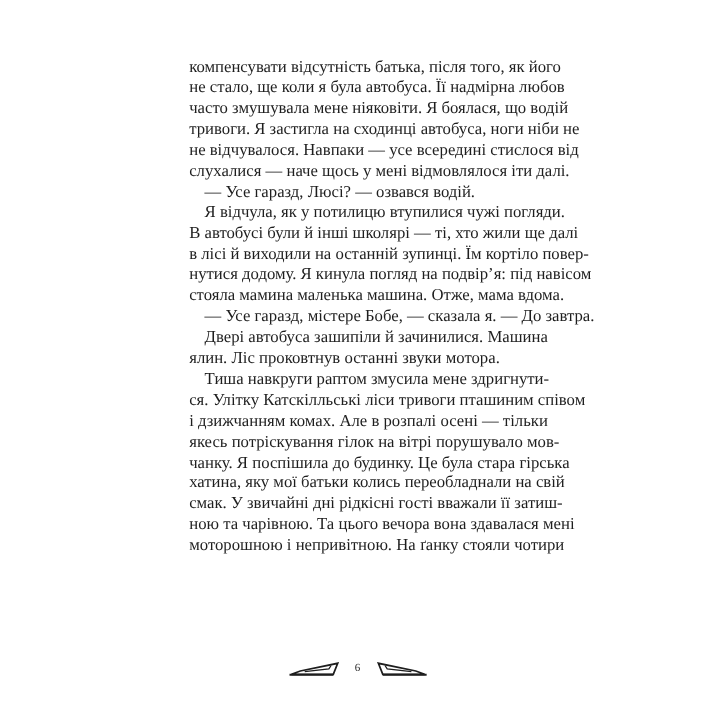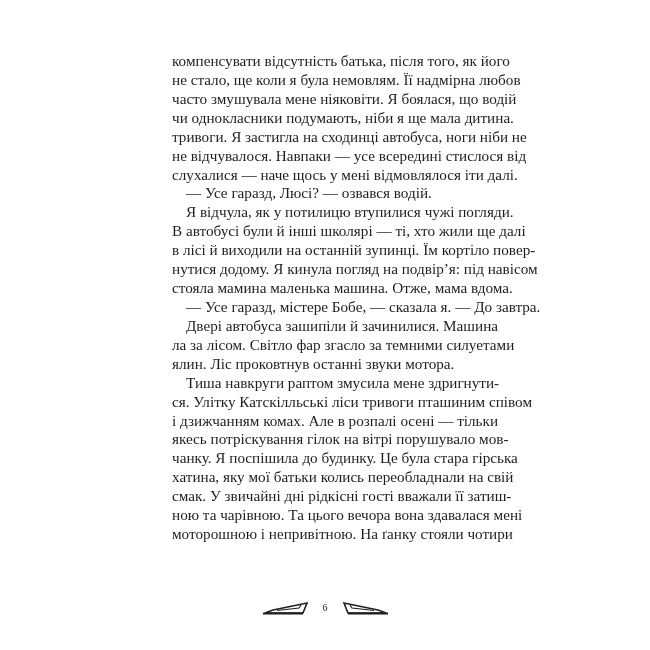--- a/index.html
+++ b/index.html
@@ -63,35 +63,33 @@
   .ornament svg {
     display: block;
   }
 </style>
 </head>
 <body>
 
 <div class="page">
   <div class="text-block" id="text-block">
       <span class="line">компенсувати відсутність батька, після того, як його</span>
-      <span class="line">не стало, ще коли я була немовлям. Її надмірна любов</span>
+      <span class="line">не стало, ще коли я була автобуса. Її надмірна любов</span>
       <span class="line">часто змушувала мене ніяковіти. Я боялася, що водій</span>
-      <span class="line">чи однокласники подумають, ніби я ще мала дитина.</span>
       <span class="line">тривоги. Я застигла на сходинці автобуса, ноги ніби не</span>
       <span class="line">не відчувалося. Навпаки — усе всередині стислося від</span>
       <span class="line last">слухалися — наче щось у мені відмовлялося іти далі.</span>
       <span class="line indent last">— Усе гаразд, Люсі? — озвався водій.</span>
       <span class="line indent">Я відчула, як у потилицю втупилися чужі погляди.</span>
       <span class="line">В автобусі були й інші школярі — ті, хто жили ще далі</span>
       <span class="line">в лісі й виходили на останній зупинці. Їм кортіло повер-</span>
       <span class="line">нутися додому. Я кинула погляд на подвір’я: під навісом</span>
       <span class="line last">стояла мамина маленька машина. Отже, мама вдома.</span>
       <span class="line indent">— Усе гаразд, містере Бобе, — сказала я. — До завтра.</span>
       <span class="line indent">Двері автобуса зашипіли й зачинилися. Машина</span>
-      <span class="line">ла за лісом. Світло фар згасло за темними силуетами</span>
       <span class="line last">ялин. Ліс проковтнув останні звуки мотора.</span>
       <span class="line indent">Тиша навкруги раптом змусила мене здригнути-</span>
       <span class="line">ся. Улітку Катскілльські ліси тривоги пташиним співом</span>
       <span class="line">і дзижчанням комах. Але в розпалі осені — тільки</span>
       <span class="line">якесь потріскування гілок на вітрі порушувало мов-</span>
       <span class="line">чанку. Я поспішила до будинку. Це була стара гірська</span>
       <span class="line">хатина, яку мої батьки колись переобладнали на свій</span>
       <span class="line">смак. У звичайні дні рідкісні гості вважали її затиш-</span>
       <span class="line">ною та чарівною. Та цього вечора вона здавалася мені</span>
       <span class="line">моторошною і непривітною. На ґанку стояли чотири</span>

